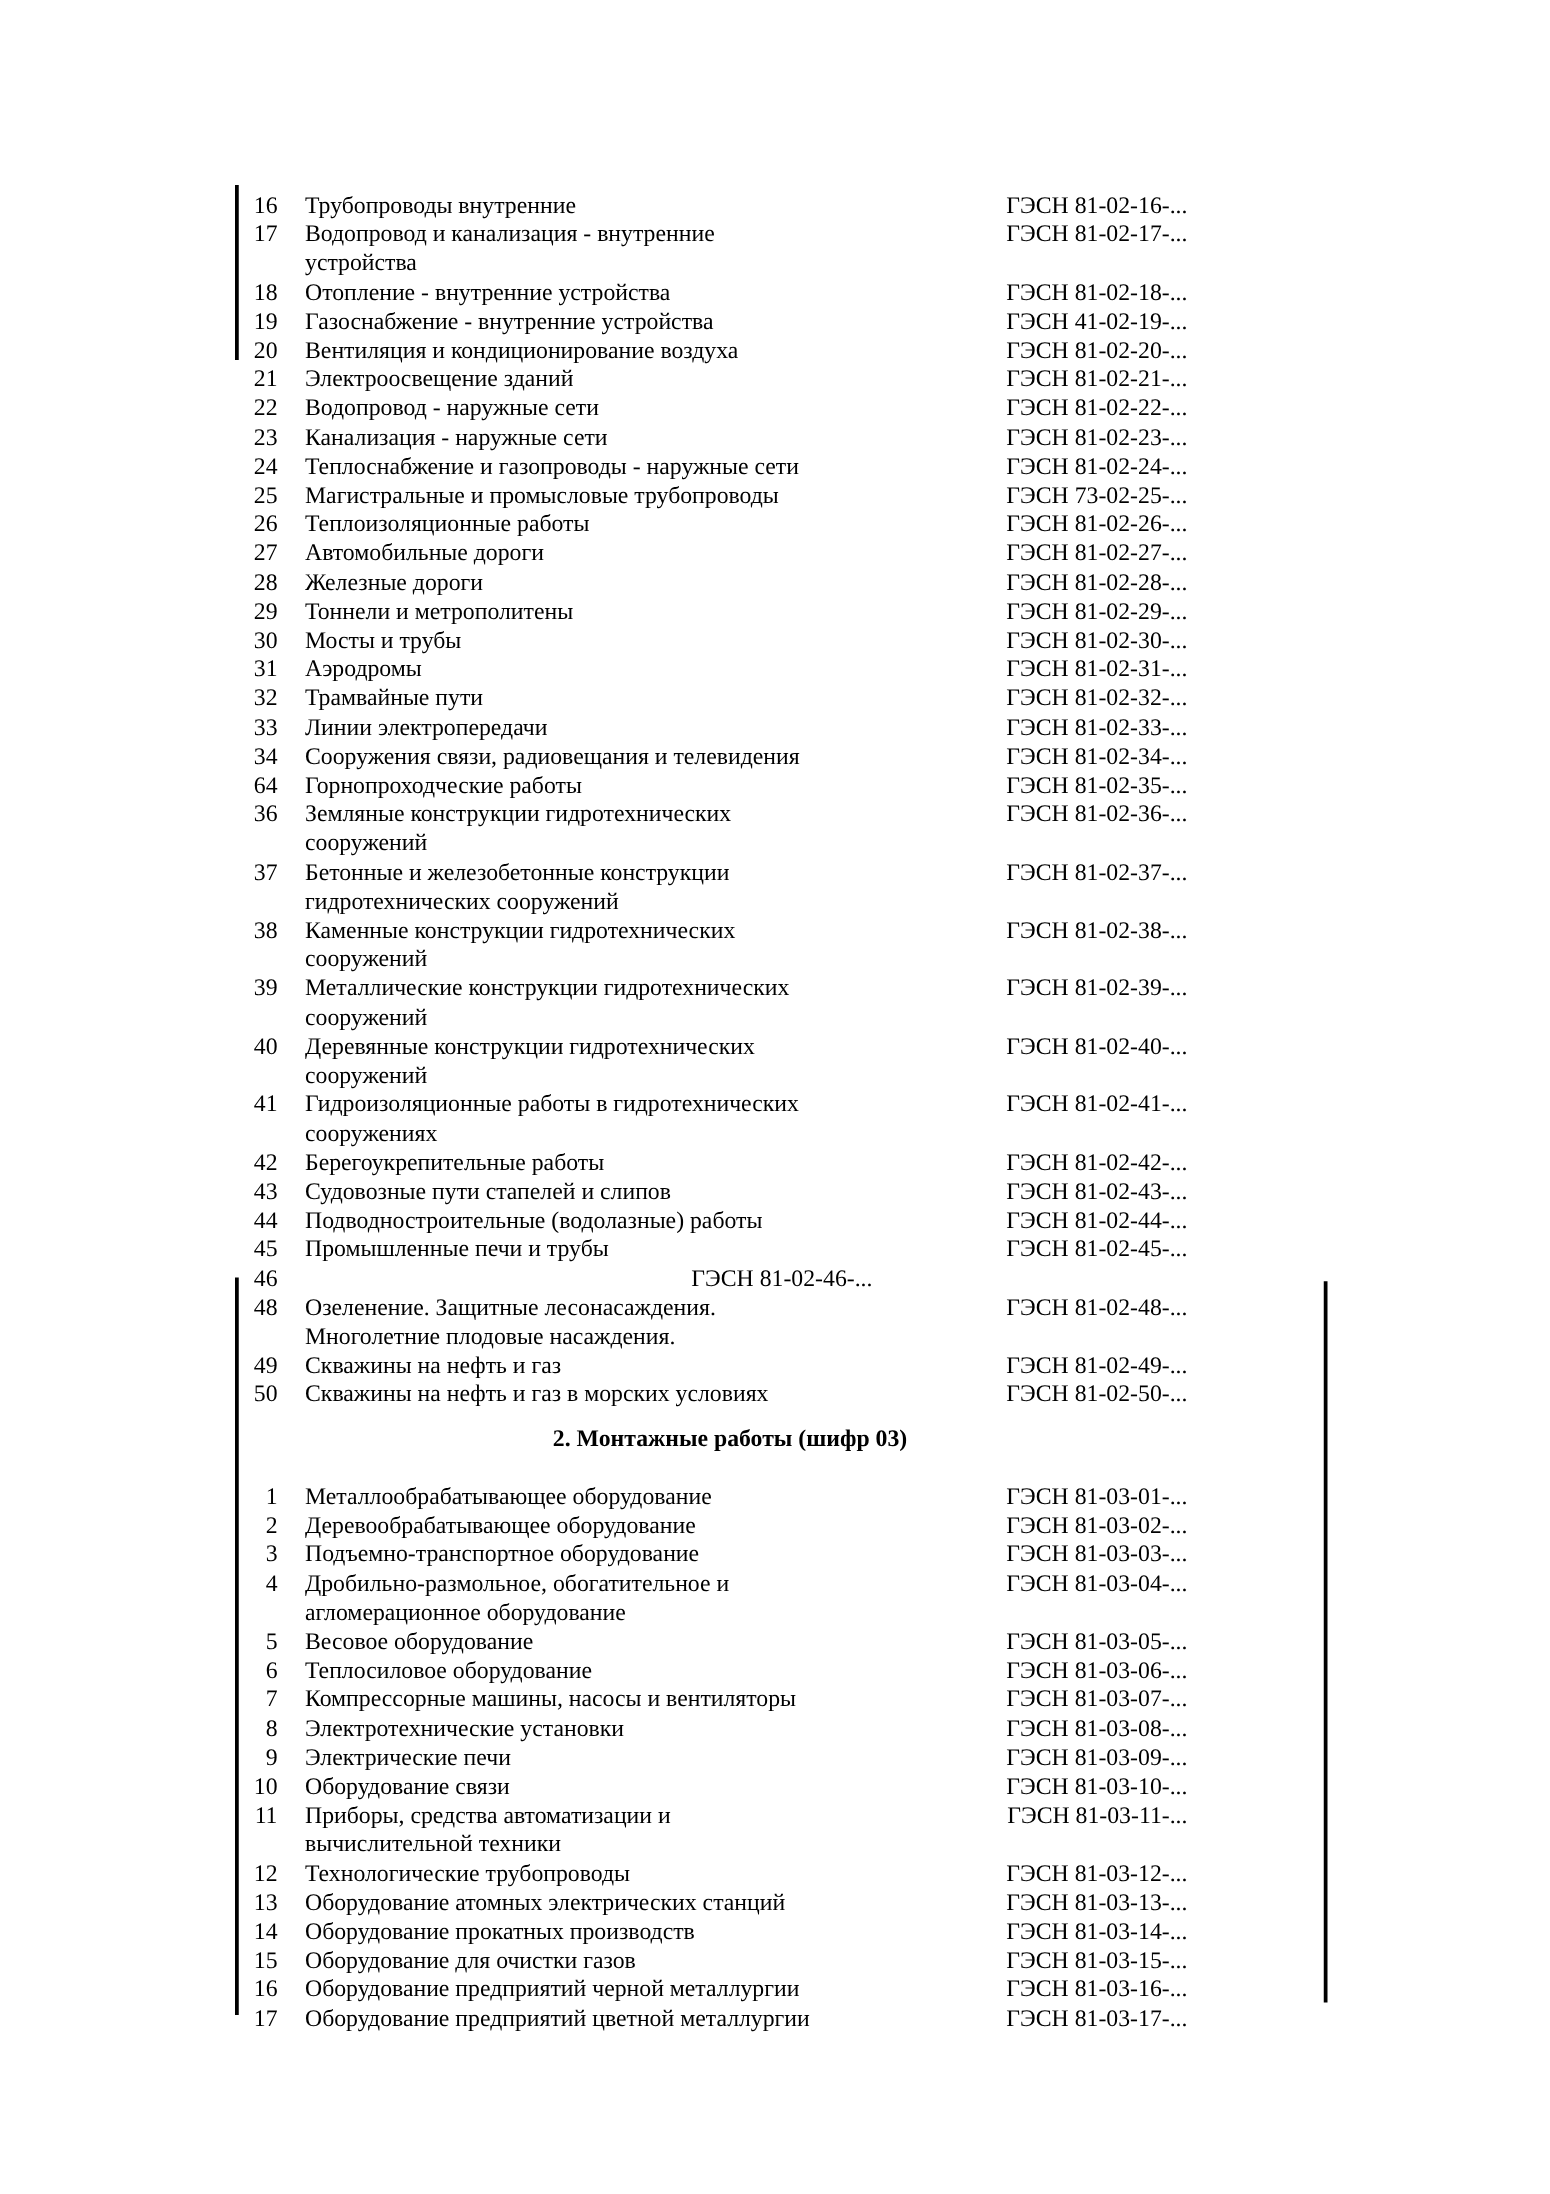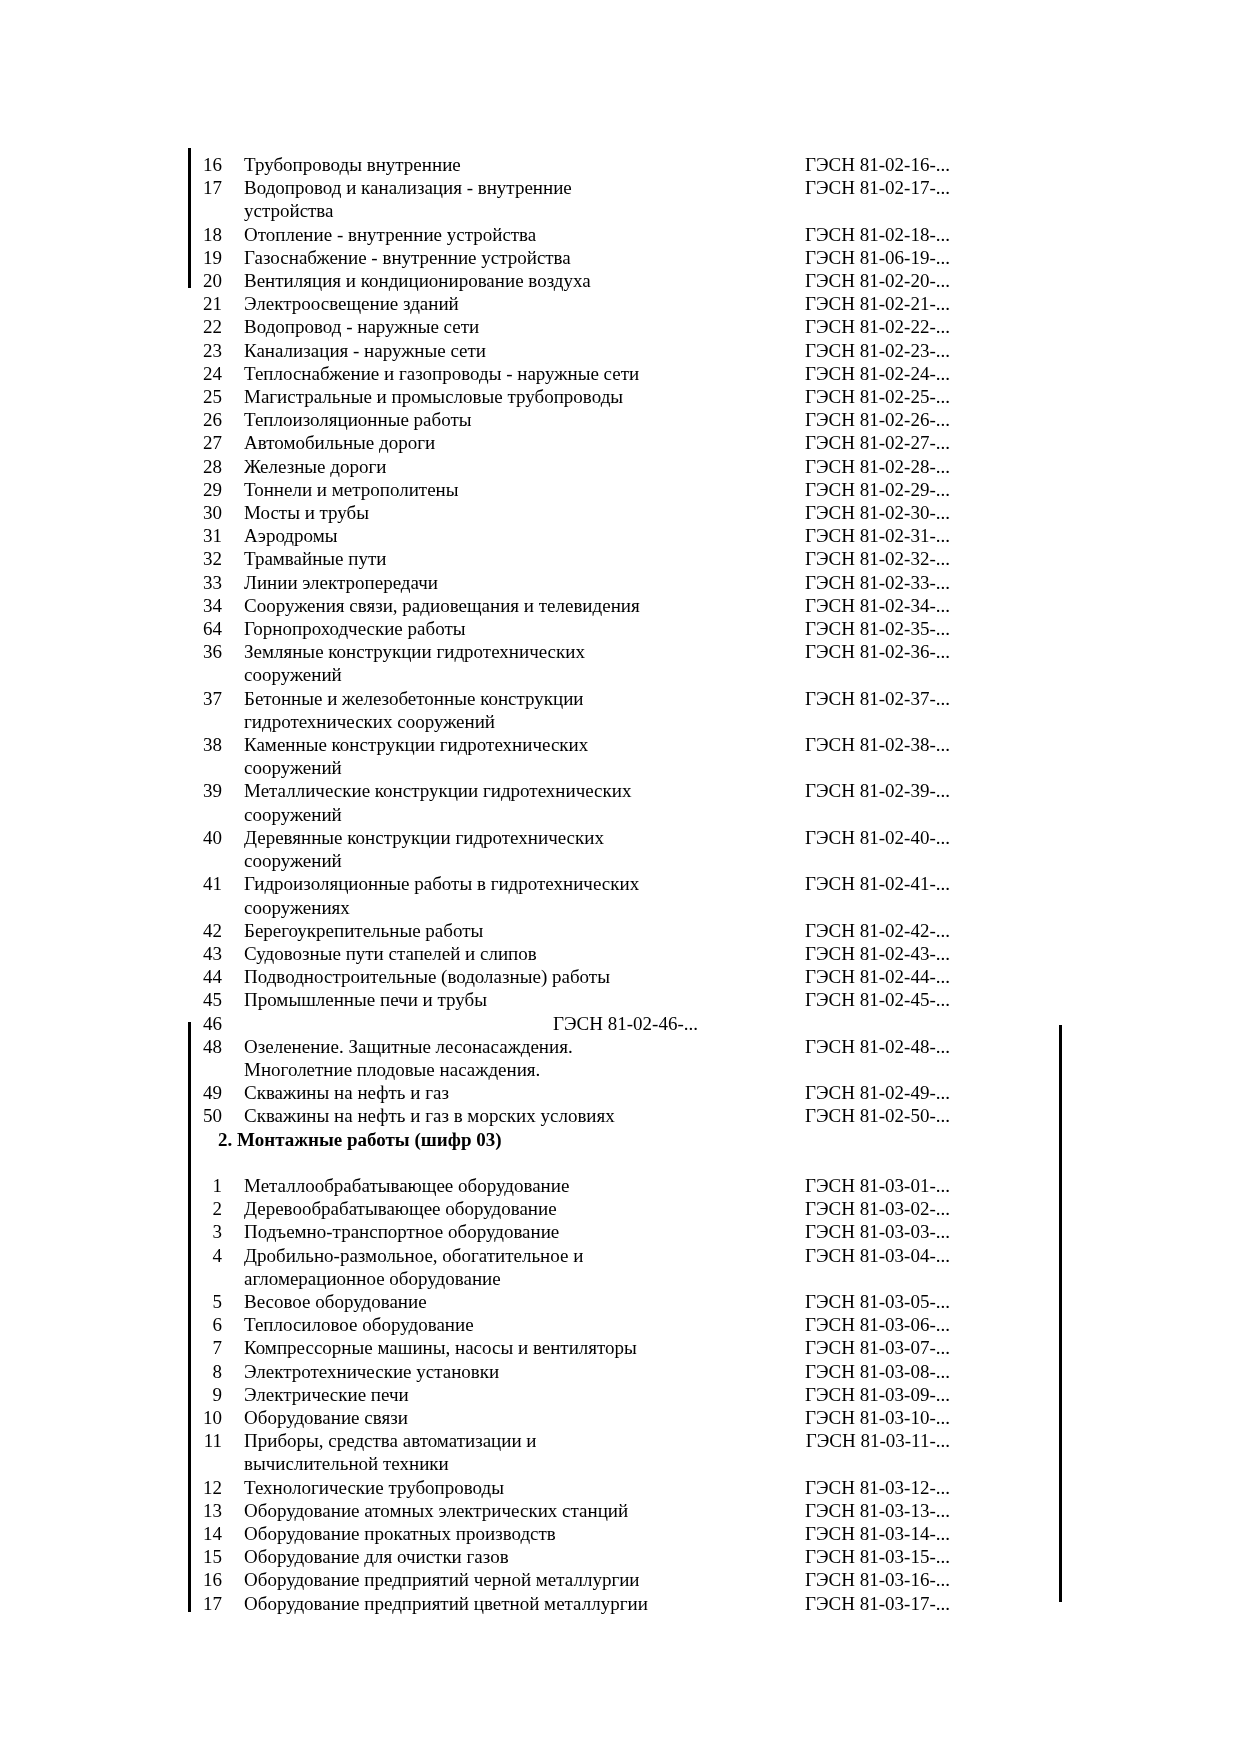--- a/index.html
+++ b/index.html
@@ -24,22 +24,24 @@
     display: grid;
     grid-template-columns: 32px 454px auto;
     column-gap: 22px;
     align-items: start;
   }
   .num  { text-align: right; }
   .title { white-space: pre; }
   .code { white-space: nowrap; text-align: right; }
   .section-heading {
     font-weight: bold;
+    text-align: center;
     padding-left: 28px;
     height: 23.2px;
+    margin-top: 12px;
   }
   .spacer-line { height: 23.2px; }
   .revision-bar {
     position: absolute;
     width: 3px;
     background: #000000;
   }
   .bar-left-a { left: 188px; top: 148px;  height: 140px; }
   .bar-left-b { left: 188px; top: 1022px; height: 590px; }
   .bar-right  { left: 1059px; top: 1025px; height: 577px; }
@@ -69,21 +71,21 @@
 
   <div class="row">
     <div class="num">18</div>
     <div class="title">Отопление - внутренние устройства</div>
     <div class="code">ГЭСН 81-02-18-...</div>
   </div>
 
   <div class="row">
     <div class="num">19</div>
     <div class="title">Газоснабжение - внутренние устройства</div>
-    <div class="code">ГЭСН 81-06-19-...</div>
+    <div class="code">ГЭСН 41-02-19-...</div>
   </div>
 
   <div class="row">
     <div class="num">20</div>
     <div class="title">Вентиляция и кондиционирование воздуха</div>
     <div class="code">ГЭСН 81-02-20-...</div>
   </div>
 
   <div class="row">
     <div class="num">21</div>
@@ -105,21 +107,21 @@
 
   <div class="row">
     <div class="num">24</div>
     <div class="title">Теплоснабжение и газопроводы - наружные сети</div>
     <div class="code">ГЭСН 81-02-24-...</div>
   </div>
 
   <div class="row">
     <div class="num">25</div>
     <div class="title">Магистральные и промысловые трубопроводы</div>
-    <div class="code">ГЭСН 81-02-25-...</div>
+    <div class="code">ГЭСН 73-02-25-...</div>
   </div>
 
   <div class="row">
     <div class="num">26</div>
     <div class="title">Теплоизоляционные работы</div>
     <div class="code">ГЭСН 81-02-26-...</div>
   </div>
 
   <div class="row">
     <div class="num">27</div>

